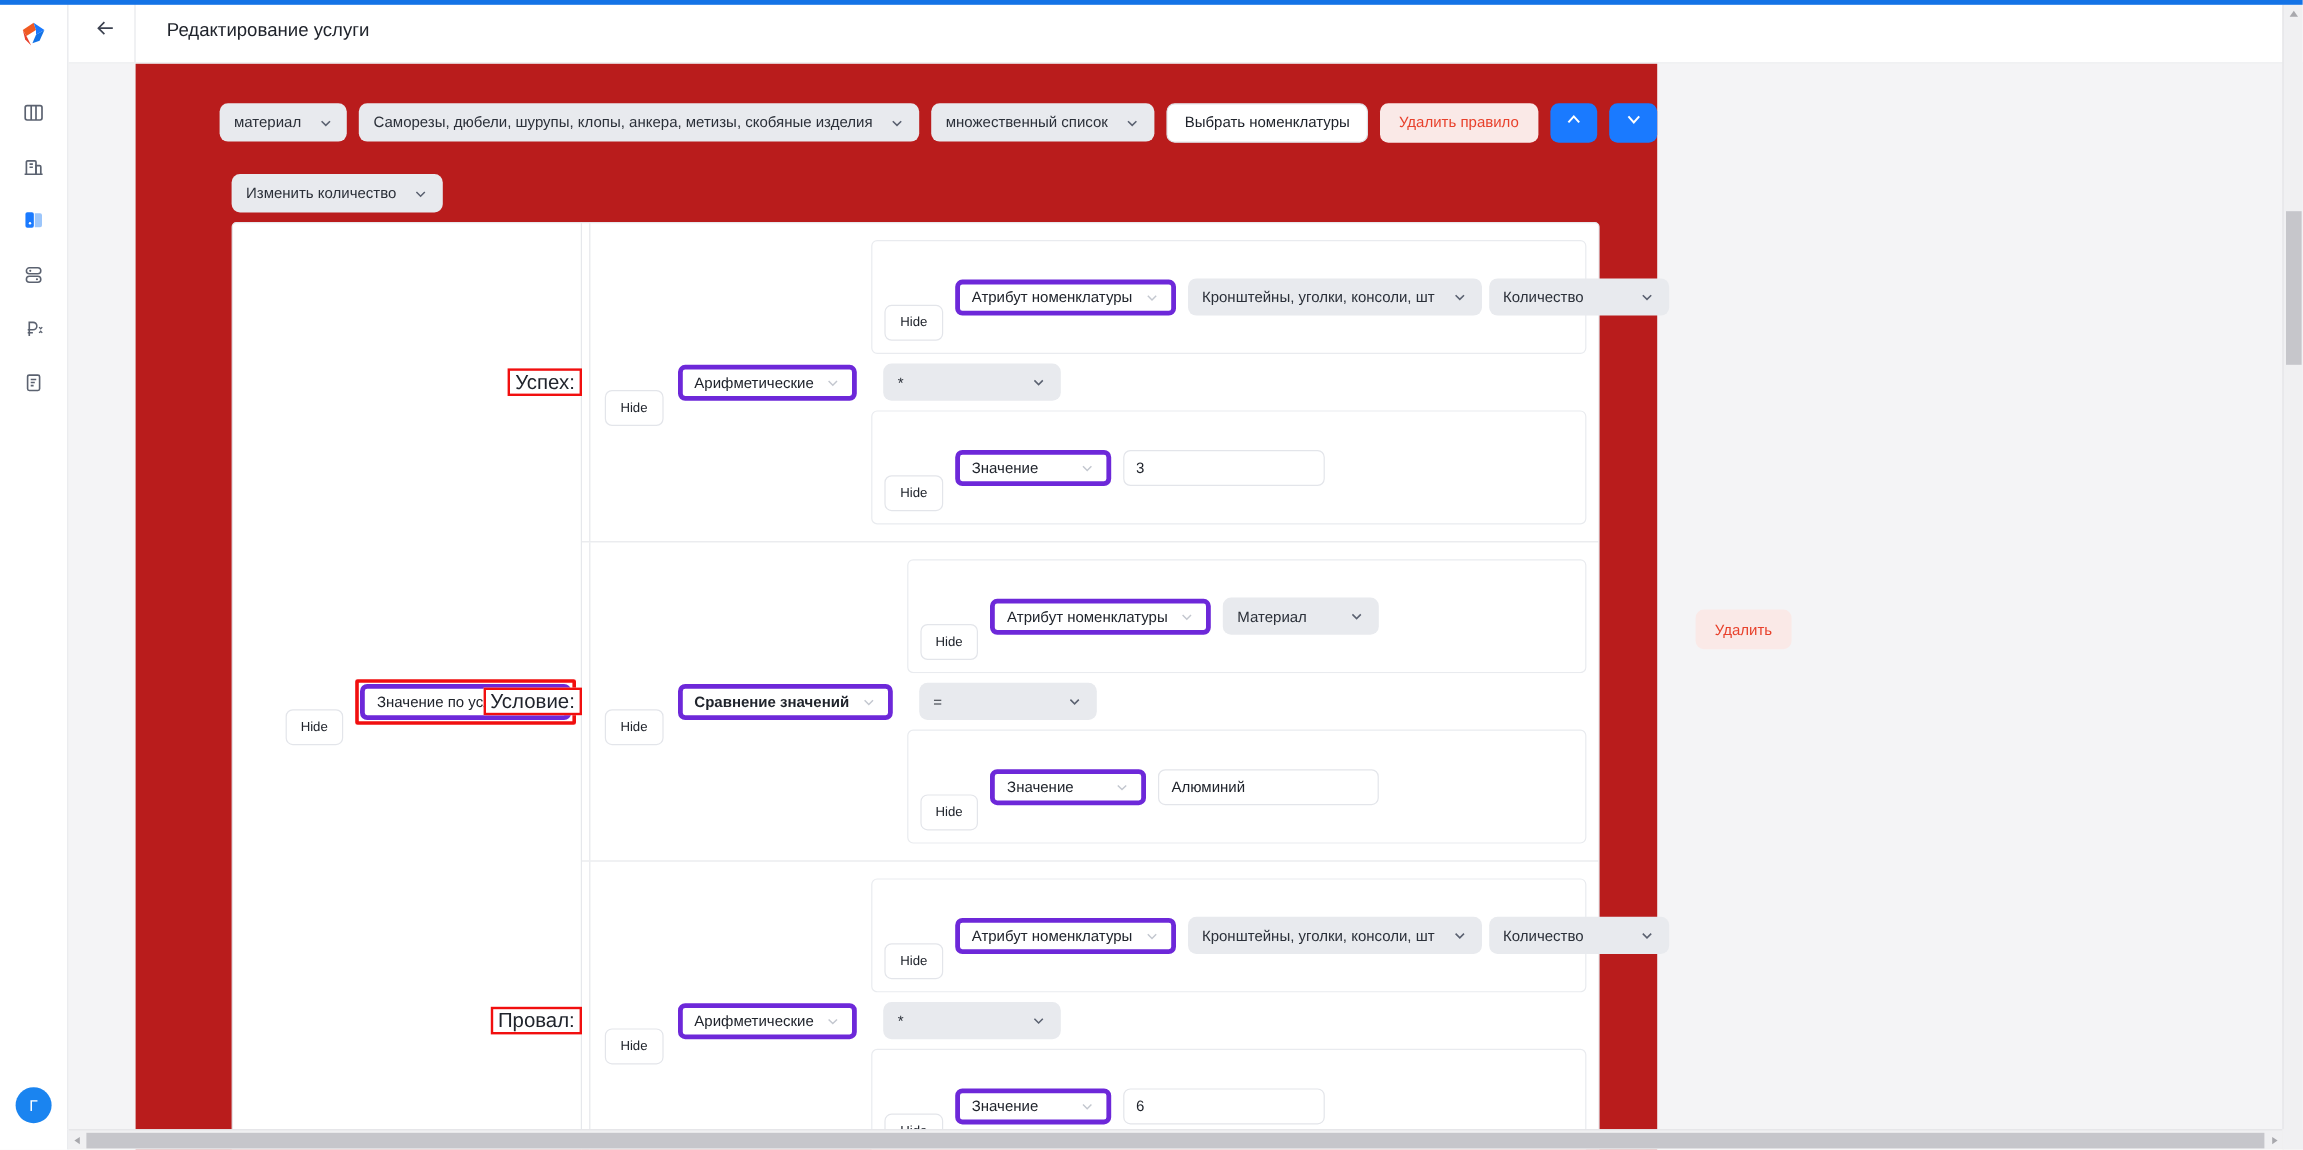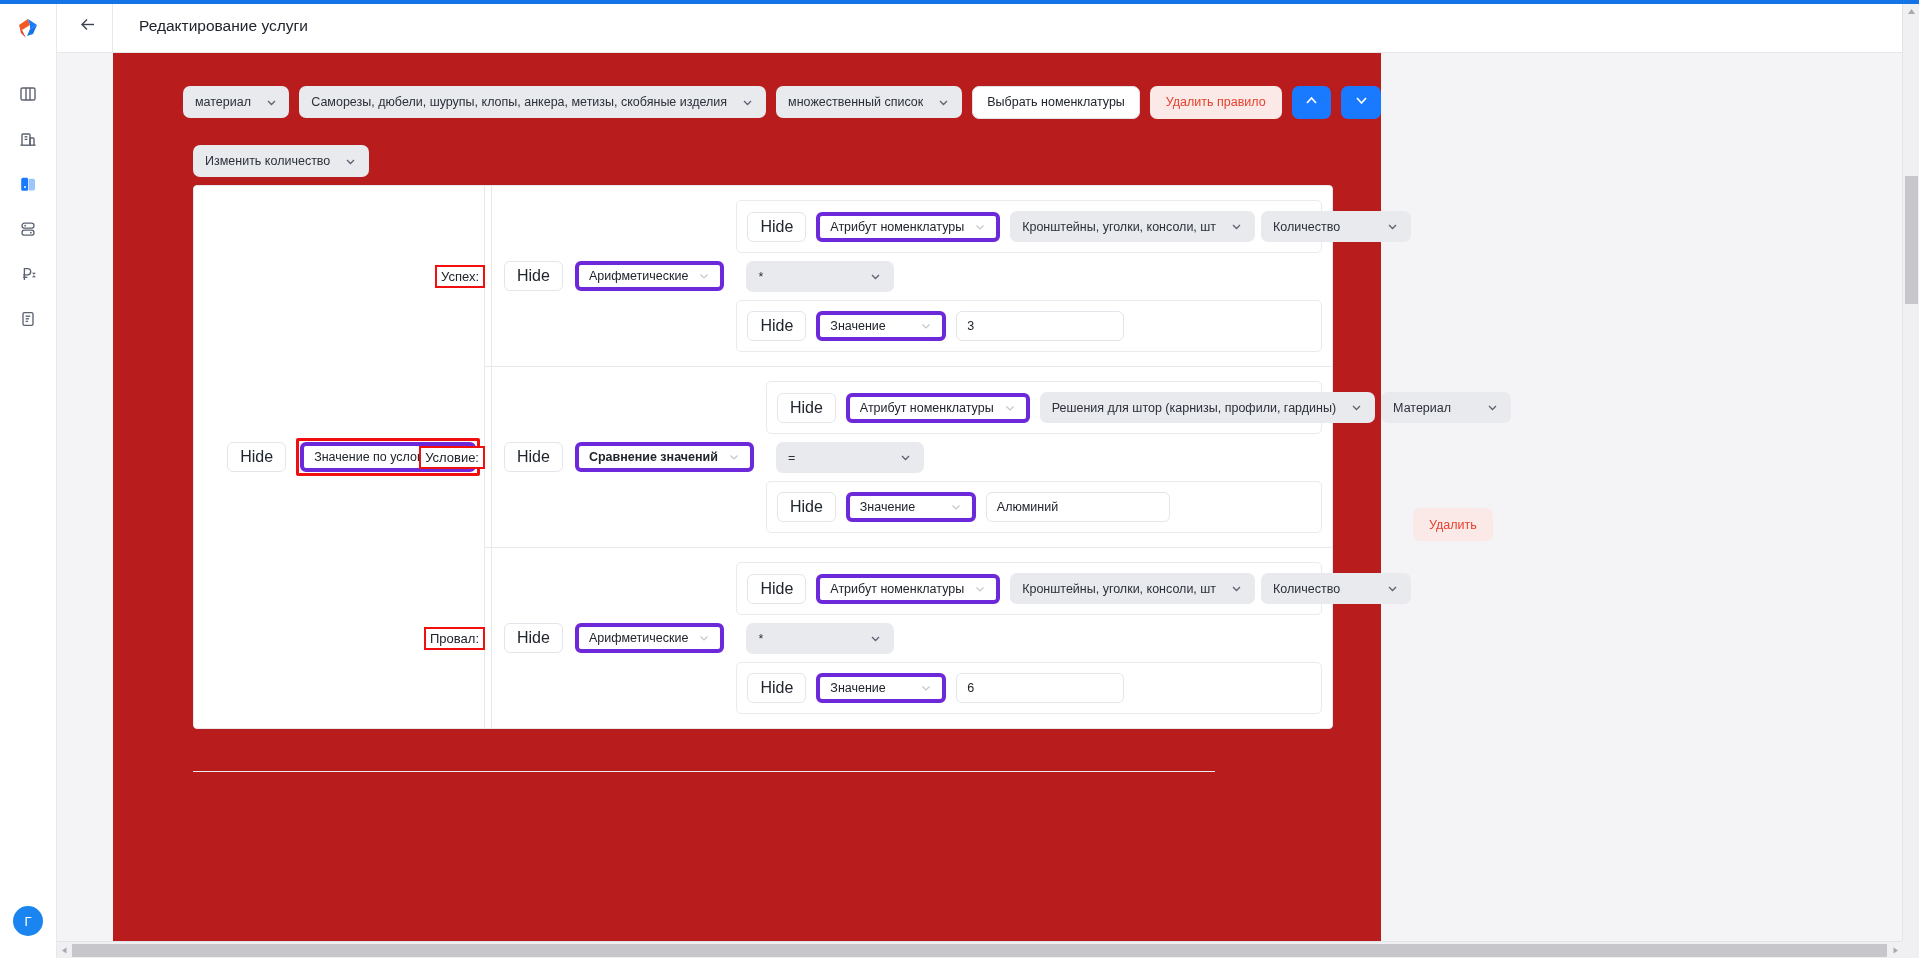--- a/index.html
+++ b/index.html
@@ -230,24 +230,25 @@
   .attr-stack { display: flex; flex-direction: row; gap: 6px; }
 
   
   .hide-btn {
     background: #ffffff;
     border: 1px solid #e3e5ea;
     border-radius: 6px;
     height: 30px;
     display: inline-flex; align-items: center; justify-content: center;
     padding: 0 12px;
-    font-size: 16px;
+    font-size: 11px;
     color: #20242c;
     cursor: pointer;
     flex: 0 0 auto;
+    margin-top: 43px;
   }
   .white-select {
     background: #ffffff;
     border: 4px solid #6d28d9;
     border-radius: 6px;
     height: 30px;
     display: inline-flex; align-items: center; justify-content: space-between;
     gap: 10px;
     padding: 0 10px;
     font-size: 12.5px;
@@ -279,21 +280,21 @@
     font-size: 12.5px;
     color: #2b3039;
     cursor: pointer;
     white-space: nowrap;
   }
 
   
   .hl-label {
     border: 2px solid #f10f0f;
     padding: 2px 4px;
-    font-size: 13px;
+    font-size: 17px;
     color: #20242c;
     background: #ffffff;
     white-space: nowrap;
     line-height: 15px;
     text-align: center;
   }
   .hl-box { border: 3px solid #f10f0f; border-radius: 2px; padding: 1px; display: inline-flex; }
 
   
   .lbl-abs { position: absolute; z-index: 5; }
@@ -655,28 +656,20 @@
                     <div class="hide-btn">Hide</div>
                     <div class="white-select" style="min-width:140px;">
                       <span>Атрибут номенклатуры</span>
                       <span class="chev">
                         <svg width="12" height="12" viewBox="0 0 12 12" fill="none" stroke="currentColor" stroke-width="1.2">
                             <polyline points="2.5,4.5 6,8 9.5,4.5"></polyline>
                           </svg>
                       </span>
                     </div>
                     <div class="attr-stack">
-                      <div class="gray-pill">
-                        <span>Решения для штор (карнизы, профили, гардины)</span>
-                        <span class="chev">
-                          <svg width="13" height="13" viewBox="0 0 13 13" fill="none" stroke="currentColor" stroke-width="1.3">
-                              <polyline points="3,5 6.5,8.5 10,5"></polyline>
-                            </svg>
-                        </span>
-                      </div>
                       <div class="gray-pill" style="min-width:130px;">
                         <span>Материал</span>
                         <span class="chev">
                           <svg width="13" height="13" viewBox="0 0 13 13" fill="none" stroke="currentColor" stroke-width="1.3">
                               <polyline points="3,5 6.5,8.5 10,5"></polyline>
                             </svg>
                         </span>
                       </div>
                     </div>
                   </div>

